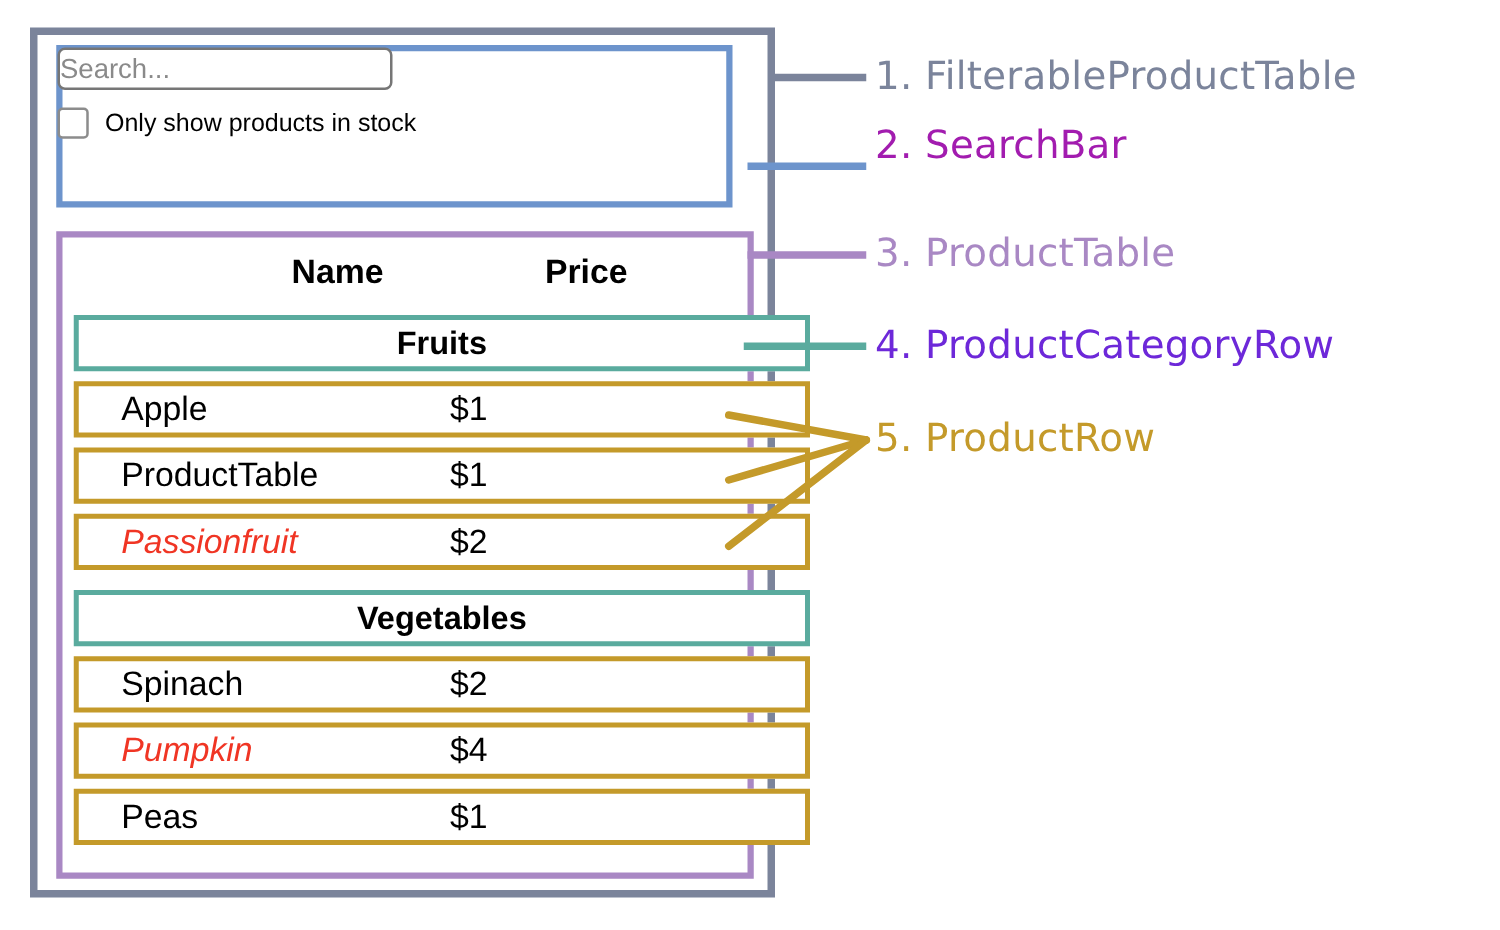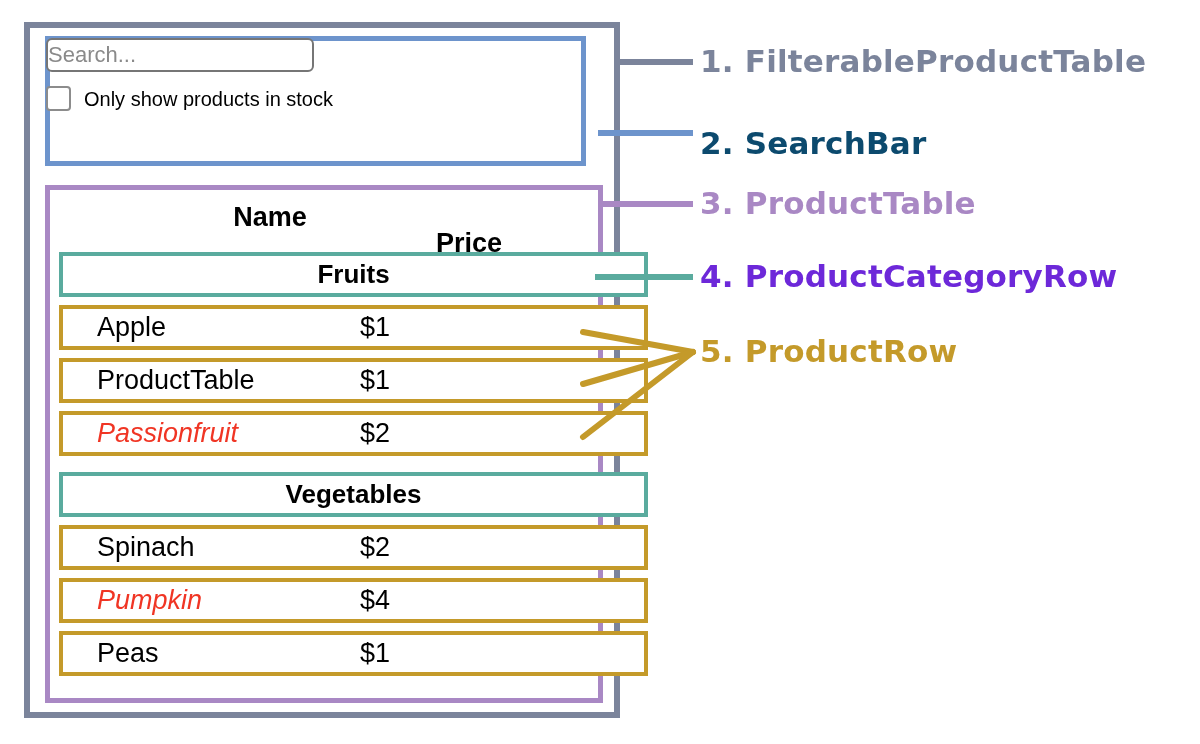--- a/index.html
+++ b/index.html
@@ -64,21 +64,21 @@
   }
   .th-row{
     position:absolute;left:45px;top:196px;width:540px;height:42px;
   }
   .th{
     position:absolute;top:0;
     font-size:27px;font-weight:bold;color:#000;
     text-align:center;line-height:42px;
   }
   .th-name{left:100px;width:250px;}
-  .th-price{left:300px;width:248px;margin-top:26px;}
+  .th-price{left:300px;width:248px;}
 
   
   .row{
     position:absolute;left:59px;width:589px;height:45px;
     box-sizing:border-box;background:#fff;
   }
   .row-cat{
     border:4px solid var(--c-cat);
     font-size:26px;font-weight:bold;color:#000;
     text-align:center;line-height:37px;
@@ -100,21 +100,20 @@
   .leader{position:absolute;height:6px;}
 
   
   .ann{
     position:absolute;left:700px;
     font-family:"DejaVu Sans", sans-serif;
     font-size:31px;
     letter-spacing:.2px;
     white-space:nowrap;
     line-height:1;
-    font-weight:bold;
   }
   .fan{position:absolute;left:575px;top:315px;}
 </style>
 </head>
 <body>
 
 <div id="stage">
 
   <div class="box-filterable"></div>
 
@@ -178,21 +177,21 @@
       <path d="M 8 17 L 118 37"></path>
       <path d="M 8 69 L 118 37"></path>
       <path d="M 8 122 L 118 37"></path>
     </g>
   </svg>
 
   <div class="ann" id="an1" style="top: 46px; color: rgb(123, 132, 155);">
     <span>1.</span>
     <span>FilterableProductTable</span>
   </div>
-  <div class="ann" id="an2" style="top: 128px; color: #0c4a6e;">
+  <div class="ann" id="an2" style="top: 101px; color: #a21caf;">
     <span>2.</span>
     <span>SearchBar</span>
   </div>
   <div class="ann" id="an3" style="top: 188px; color: rgb(169, 136, 196);">
     <span>3.</span>
     <span>ProductTable</span>
   </div>
   <div class="ann" id="an4" style="top: 261px; color: #6d28d9;">
     <span>4.</span>
     <span>ProductCategoryRow</span>

